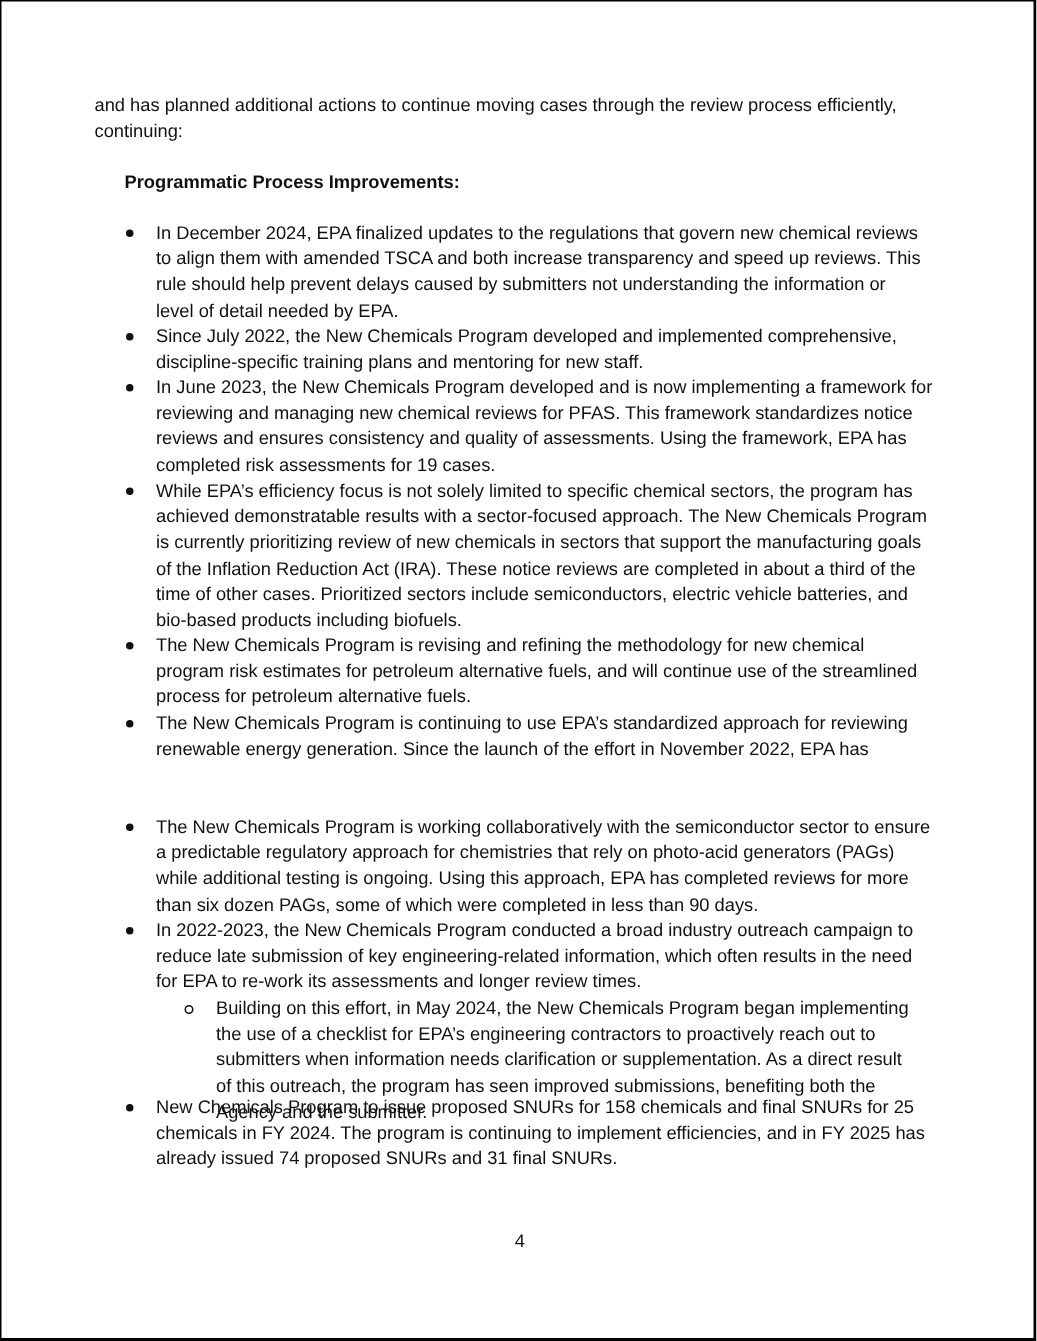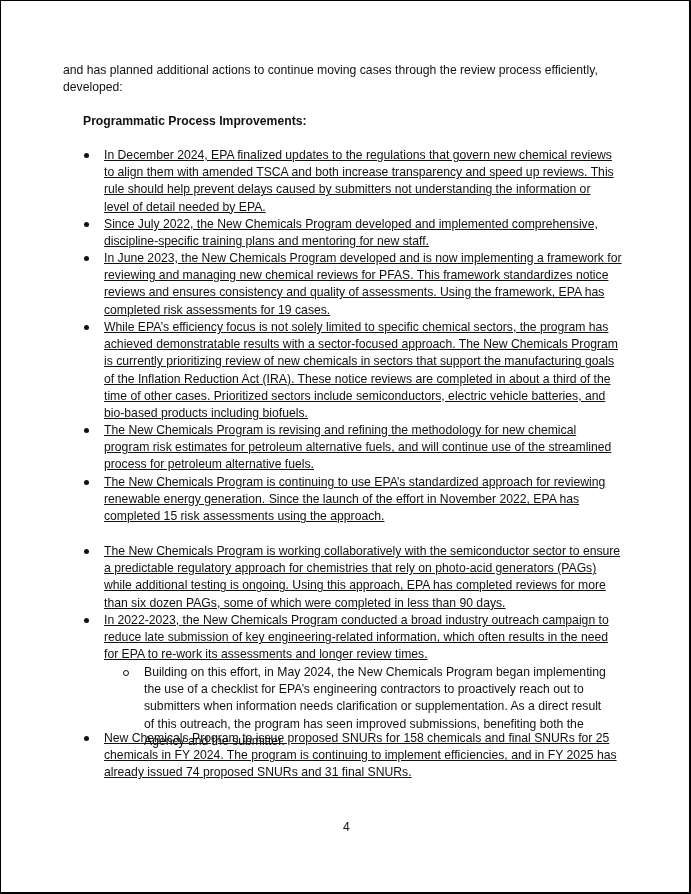--- a/index.html
+++ b/index.html
@@ -18,39 +18,39 @@
   }
   .para { position: absolute; left: 62px; width: 580px; }
   .para .ln { display: block; white-space: nowrap; }
   .heading { position: absolute; left: 62px; font-weight: bold; white-space: nowrap; }
   .bullet { position: absolute; left: 0; width: 691px; }
   .bullet .dot {
     position: absolute; left: 83px; top: 6px; width: 5px; height: 5px;
     border-radius: 50%; background: #111;
   }
   .bullet .txt { position: absolute; left: 103px; width: 540px; }
-  .bullet .txt .ln { display: block; white-space: nowrap; text-decoration: underline; }
+  .bullet .txt .ln { display: block; white-space: nowrap; }
   .sub { position: absolute; left: 0; width: 691px; }
   .sub .circ {
     position: absolute; left: 122px; top: 6px; width: 4px; height: 4px;
     border-radius: 50%; border: 1px solid #111; background: #fff;
   }
   .sub .txt { position: absolute; left: 143px; width: 500px; }
   .sub .txt .ln { display: block; white-space: nowrap; }
   .pagenum { position: absolute; left: 0; width: 691px; text-align: center; top: 818px; }
 </style>
 </head>
 <body>
 
 <div class="page">
   <div class="content">
 
     <div class="para" style="top:61px;">
       <span class="ln">and has planned additional actions to continue moving cases through the review process efficiently,</span>
-      <span class="ln">developed:</span>
+      <span class="ln">continuing:</span>
     </div>
 
     <div class="heading" style="top:112px;margin-left:20px;">Programmatic Process Improvements:</div>
 
     <div class="bullet" style="top:146px;">
       <span class="dot"></span>
       <div class="txt">
         <span class="ln">In December 2024, EPA finalized updates to the regulations that govern new chemical reviews</span>
         <span class="ln">to align them with amended TSCA and both increase transparency and speed up reviews. This</span>
         <span class="ln">rule should help prevent delays caused by submitters not understanding the information or</span>
@@ -95,21 +95,20 @@
         <span class="ln">program risk estimates for petroleum alternative fuels, and will continue use of the streamlined</span>
         <span class="ln">process for petroleum alternative fuels.</span>
       </div>
     </div>
 
     <div class="bullet" style="top:473px;">
       <span class="dot"></span>
       <div class="txt">
         <span class="ln">The New Chemicals Program is continuing to use EPA’s standardized approach for reviewing</span>
         <span class="ln">renewable energy generation. Since the launch of the effort in November 2022, EPA has</span>
-        <span class="ln">completed 15 risk assessments using the approach.</span>
       </div>
     </div>
 
     <div class="bullet" style="top:542px;">
       <span class="dot"></span>
       <div class="txt">
         <span class="ln">The New Chemicals Program is working collaboratively with the semiconductor sector to ensure</span>
         <span class="ln">a predictable regulatory approach for chemistries that rely on photo-acid generators (PAGs)</span>
         <span class="ln">while additional testing is ongoing. Using this approach, EPA has completed reviews for more</span>
         <span class="ln">than six dozen PAGs, some of which were completed in less than 90 days.</span>

